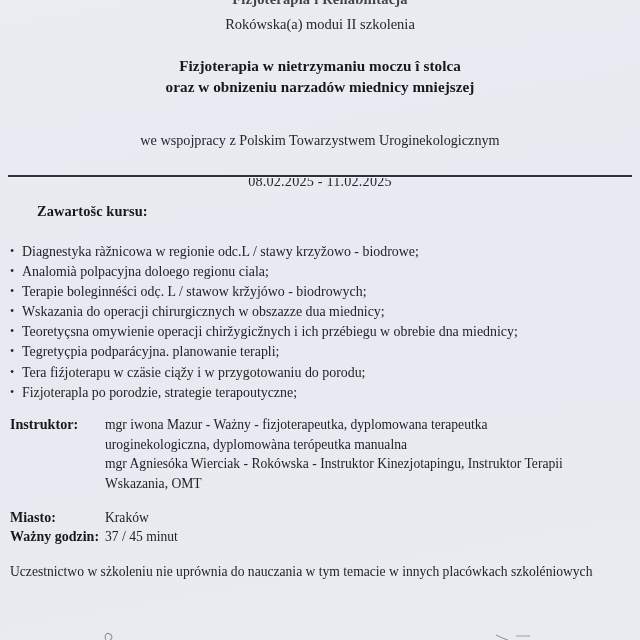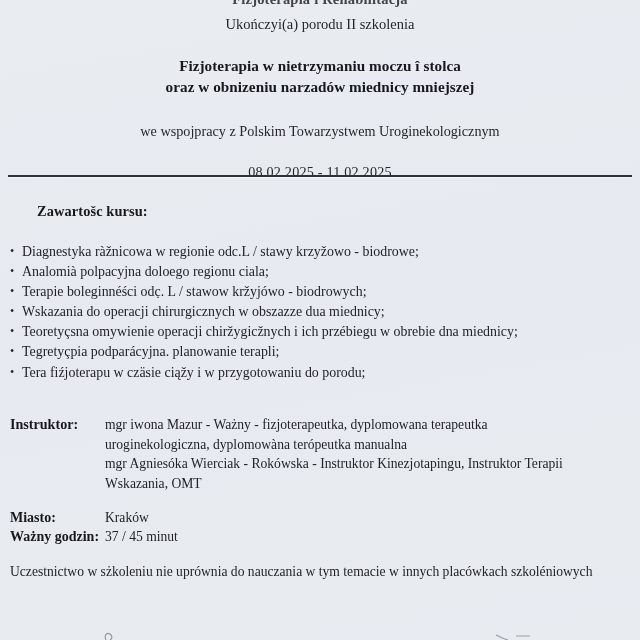--- a/index.html
+++ b/index.html
@@ -54,21 +54,21 @@
   }
   .title {
     margin-top: 22px;
     font-weight: bold;
     font-size: 15.2px;
     line-height: 20.5px;
     color: #15171b;
     letter-spacing: .05px;
   }
   .coop {
-    margin-top: 25px;
+    margin-top: 34px;
     font-size: 14.2px;
     line-height: 19px;
     color: #23252a;
   }
   .dates {
     margin-top: 22px;
     font-size: 14.2px;
     line-height: 19px;
     color: #23252a;
     letter-spacing: .2px;
@@ -204,21 +204,21 @@
   }
 </style>
 </head>
 <body>
 
 <div id="page">
 
   <div class="cutoff-top">Fizjoterapia i Rehabilitacja</div>
 
   <div class="header">
-    <div class="line-sub">Ukończyi(a) porodu II szkolenia</div>
+    <div class="line-sub">Rokówska(a) modui II szkolenia</div>
 
     <div class="title">
       <div>Fizjoterapia w nietrzymaniu moczu î stolca</div>
       <div>oraz w obnizeniu narzadów miednicy mniejszej</div>
     </div>
 
     <div class="coop">we wspojpracy z Polskim Towarzystwem Uroginekologicznym</div>
 
     <div class="dates">08.02.2025 - 11.02.2025</div>
   </div>
@@ -229,20 +229,21 @@
     <div class="section-head">Zawartošc kursu:</div>
 
     <ul class="bullets">
       <li>Diagnestyka ràžnicowa w regionie odc.L / stawy krzyžowo - biodrowe;</li>
       <li>Analomià polpacyjna doloego regionu ciala;</li>
       <li>Terapie boleginnéści odc̣. L / stawow kržyjówo - biodrowych;</li>
       <li>Wskazania do operacji chirurgicznych w obszazze dua miednicy;</li>
       <li>Teoretyçsna omywienie operacji chiržygicžnych i ich przébiegu w obrebie dna miednicy;</li>
       <li>Tegretyçpia podparácyjna. planowanie terapli;</li>
       <li>Tera fiźjoterapu w czäsie ciąžy i w przygotowaniu do porodu;</li>
+      <li>Fizjoterapla po porodzie, strategie terapoutyczne;</li>
     </ul>
   </div>
 
   <div class="kv-instructor">
     <div class="k">Instruktor:</div>
     <div class="v">
       <div>mgr iwona Mazur - Ważny - fizjoterapeutka, dyplomowana terapeutka</div>
       <div>uroginekologiczna, dyplomowàna terópeutka manualna</div>
       <div>mgr Agniesóka Wierciak - Rokówska - Instruktor Kinezjotapingu, Instruktor Terapii</div>
       <div>Wskazania, OMT</div>

